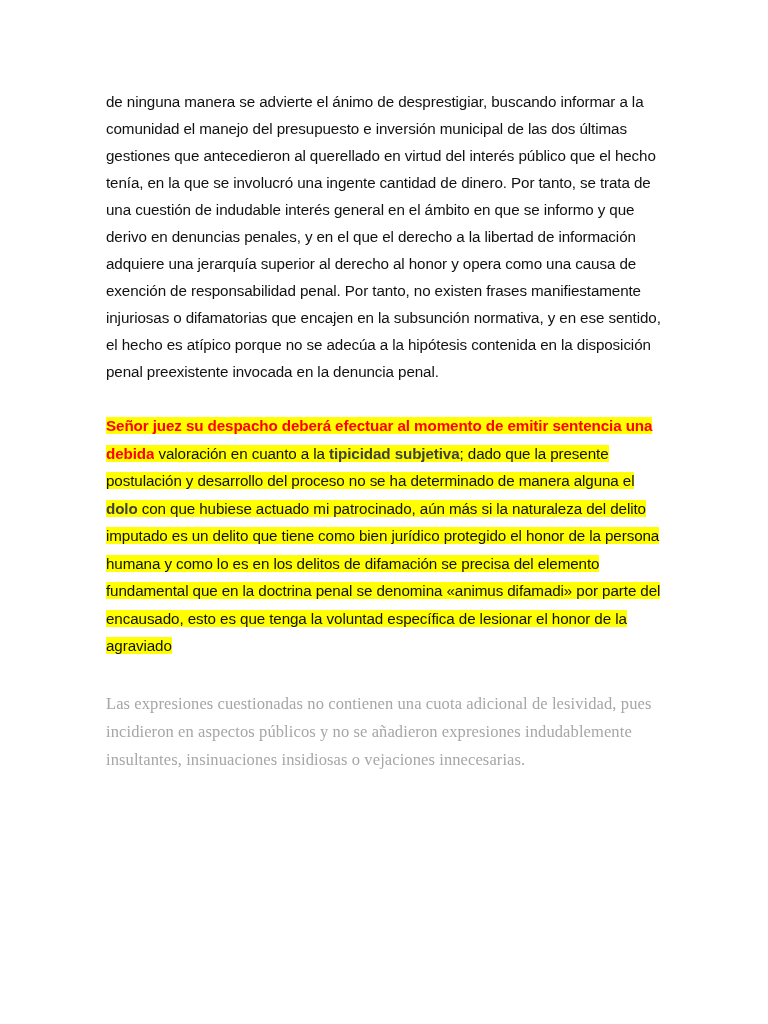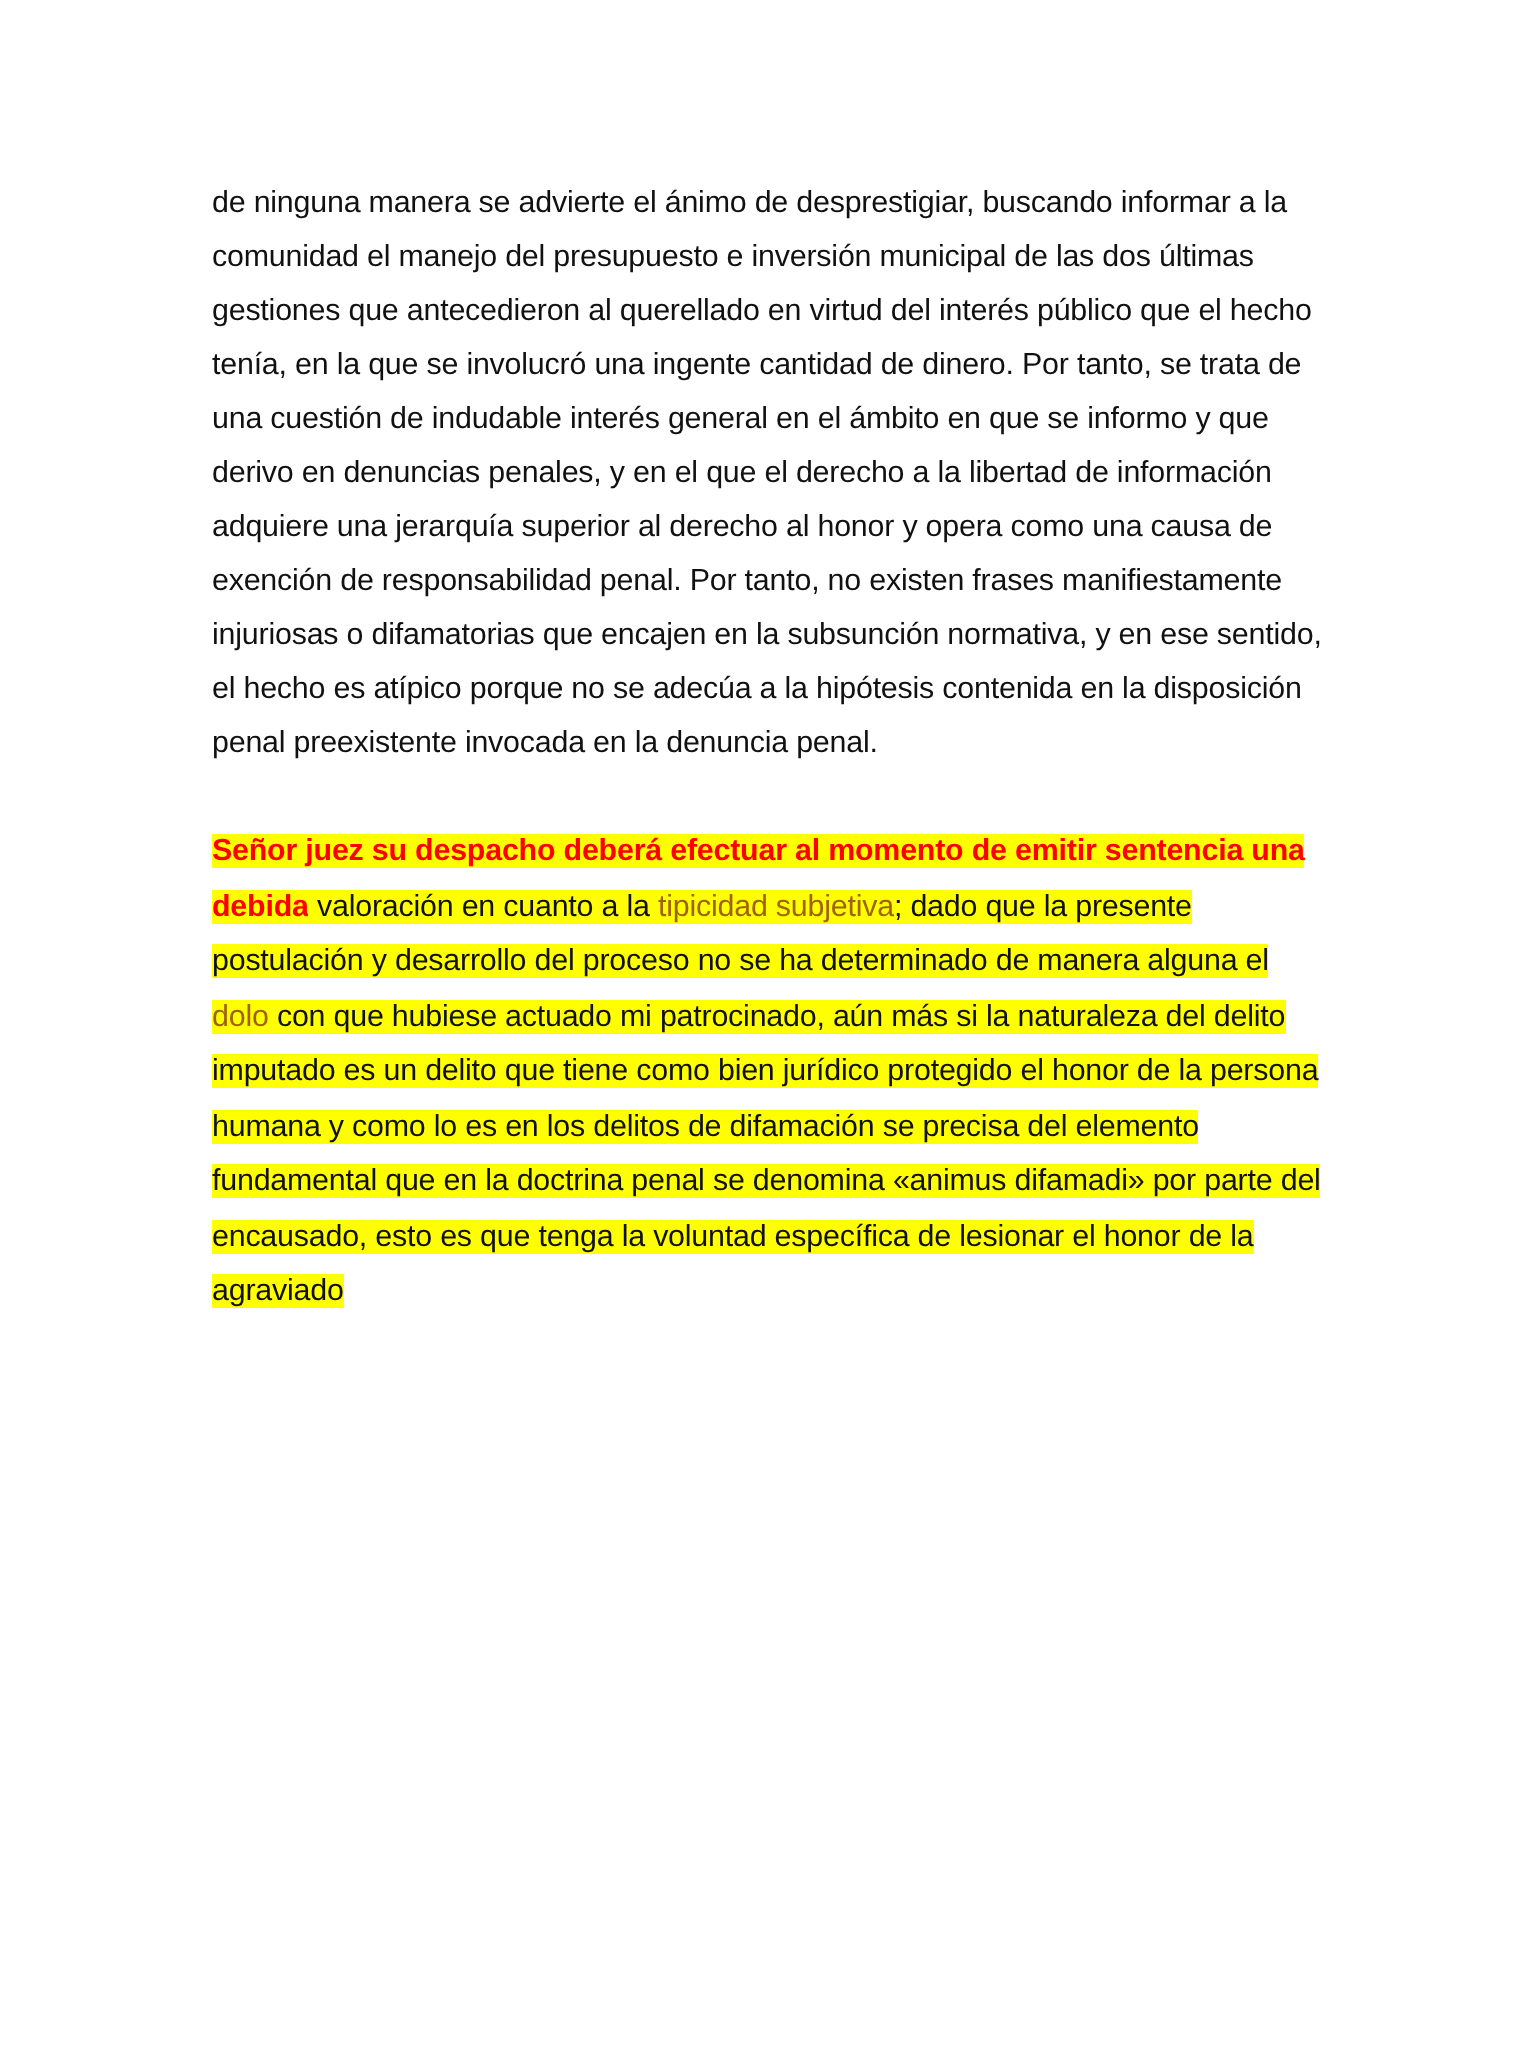--- a/index.html
+++ b/index.html
@@ -46,22 +46,22 @@
   .hl {
     background-color: #ffff00;
     box-decoration-break: clone;
     -webkit-box-decoration-break: clone;
   }
   .red {
     color: #ff0000;
     font-weight: bold;
   }
   .bold-dark {
-    color: #a16207;
-    font-weight: normal;
+    color: #404040;
+    font-weight: bold;
   }
   .dark {
     color: #111111;
     text-align: center;
   }
   .spacer-2 {
     height: 30px;
   }
   .para-serif {
     font-family: "Liberation Serif", serif;
@@ -78,15 +78,16 @@
   <div class="doc-body">
 
     <p class="para-plain">de ninguna manera se advierte el ánimo de desprestigiar, buscando informar a la comunidad el manejo del presupuesto e inversión municipal de las dos últimas gestiones que antecedieron al querellado  en virtud del interés público que el hecho tenía, en la que se involucró una ingente cantidad de dinero. Por tanto, se trata de una cuestión de indudable interés general en el ámbito en que se informo y que derivo en denuncias penales, y en el que el derecho a la libertad de información adquiere una jerarquía superior al derecho al honor y opera como una causa de exención de responsabilidad penal. Por tanto, no existen frases manifiestamente injuriosas o difamatorias que encajen en la subsunción normativa, y en ese sentido, el hecho es atípico porque no se adecúa a la hipótesis contenida en la disposición penal preexistente invocada en la denuncia penal.</p>
 
     <div class="spacer-1"></div>
 
     <p class="para-highlight"><span class="hl red">Señor juez su despacho deberá efectuar al momento de emitir sentencia una debida</span><span class="hl dark"> valoración en cuanto a la </span><span class="hl bold-dark">tipicidad subjetiva</span><span class="hl dark">; dado que la presente postulación y desarrollo del proceso no se ha determinado de manera alguna el </span><span class="hl bold-dark">dolo</span><span class="hl dark"> con que hubiese actuado mi patrocinado, aún más si la naturaleza del delito imputado es un delito que tiene como bien jurídico protegido el honor de la persona humana y como lo es en los delitos de difamación se precisa del elemento fundamental que en la doctrina penal se denomina «animus difamadi» por parte del encausado, esto es que tenga la voluntad específica de lesionar el honor de la agraviado</span></p>
 
     <div class="spacer-2"></div>
 
+    <p class="para-serif">Las expresiones cuestionadas no contienen una cuota adicional de lesividad, pues incidieron en aspectos públicos y no se añadieron expresiones indudablemente insultantes, insinuaciones insidiosas o vejaciones innecesarias.</p>
 
   </div>
 </div>
 
 </body></html>

